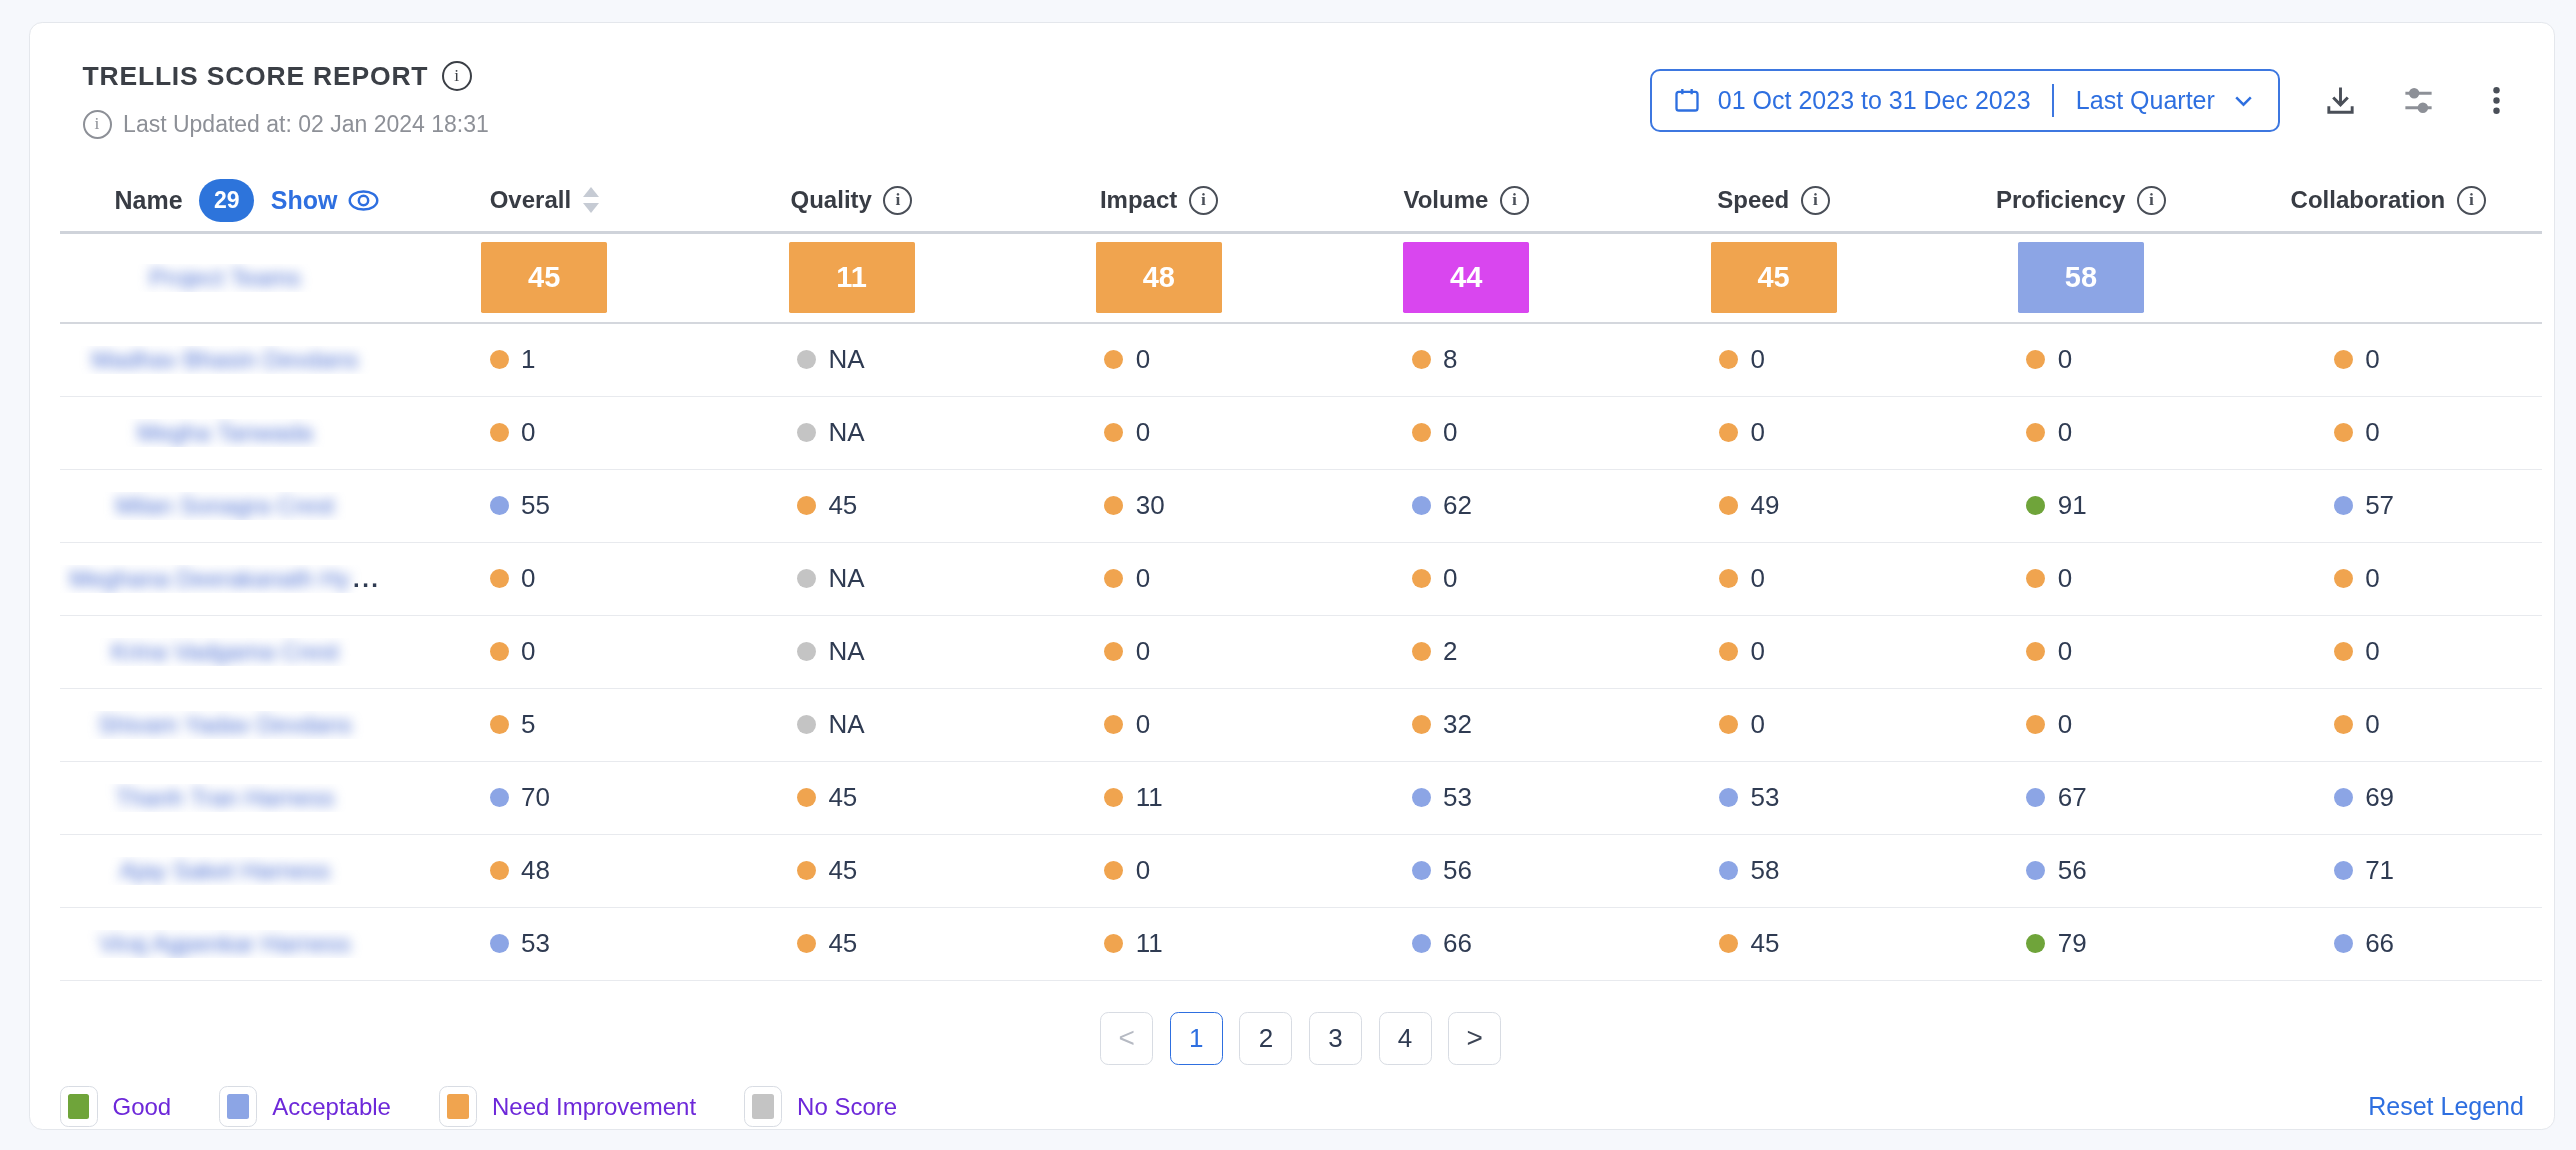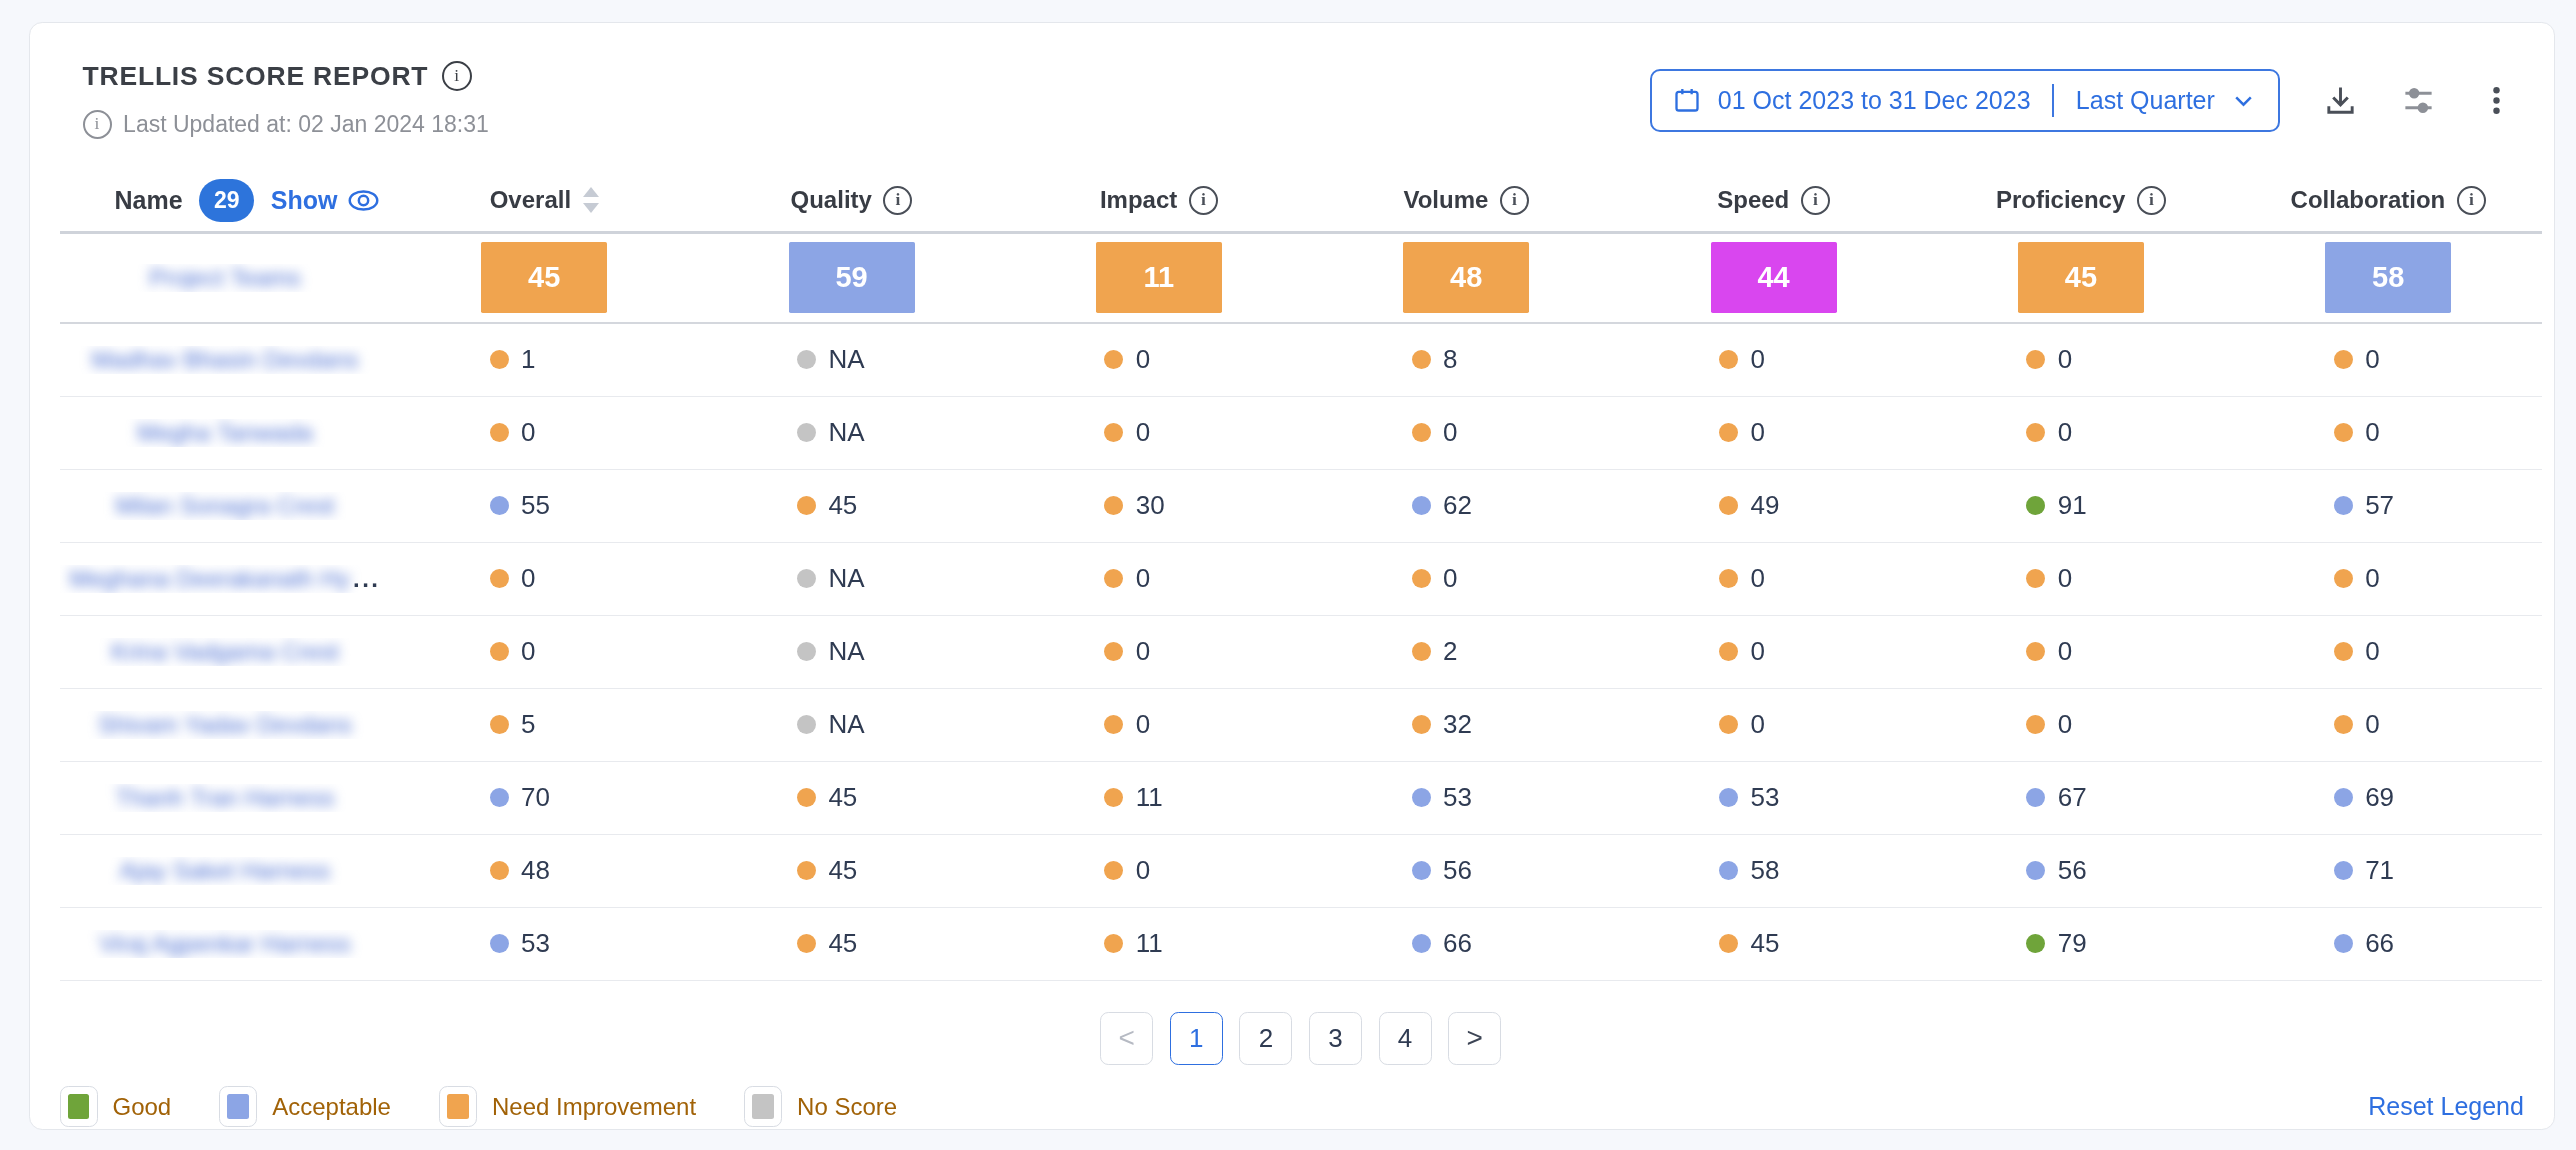--- a/index.html
+++ b/index.html
@@ -77,21 +77,21 @@
   .pbtn .chev{font-size:28px;line-height:1;}
   
   .legendbar{display:flex;align-items:center;justify-content:space-between;margin-top:21.5px;padding:0 18px 0 0;}
   .legend{display:flex;align-items:center;gap:48px;}
   .litem{display:flex;align-items:center;gap:15px;cursor:pointer;}
   .chip{
     width:38px;height:41px;border:1.7px solid #d8dce3;border-radius:8.3px;background:#fff;
     display:flex;align-items:center;justify-content:center;box-sizing:border-box;
   }
   .chip .sq{width:21.5px;height:25px;border-radius:2.5px;}
-  .litem .llbl{font-size:24px;color:#a16207;}
+  .litem .llbl{font-size:24px;color:#6d28d9;}
   .resetlink{color:#2e6fe0;font-size:25px;cursor:pointer;}
 </style>
 </head>
 <body>
 
 <div class="card">
 
   <div class="topbar">
     <div class="titleblock">
       <div class="title-line">
@@ -196,23 +196,20 @@
 
   <div class="grid srow" id="summary-row">
     <div class="namecell">
       <span class="blur">Project Teams</span>
     </div>
 
   <div class="scorecell">
         <div class="badge" style="background: rgb(240, 164, 79);">45</div>
       </div>
       <div class="scorecell">
-        <div class="badge" style="background: rgb(140, 165, 229);">59</div>
-      </div>
-      <div class="scorecell">
         <div class="badge" style="background: rgb(240, 164, 79);">11</div>
       </div>
       <div class="scorecell">
         <div class="badge" style="background: rgb(240, 164, 79);">48</div>
       </div>
       <div class="scorecell">
         <div class="badge" style="background: #d946ef;">44</div>
       </div>
       <div class="scorecell">
         <div class="badge" style="background: rgb(240, 164, 79);">45</div>

